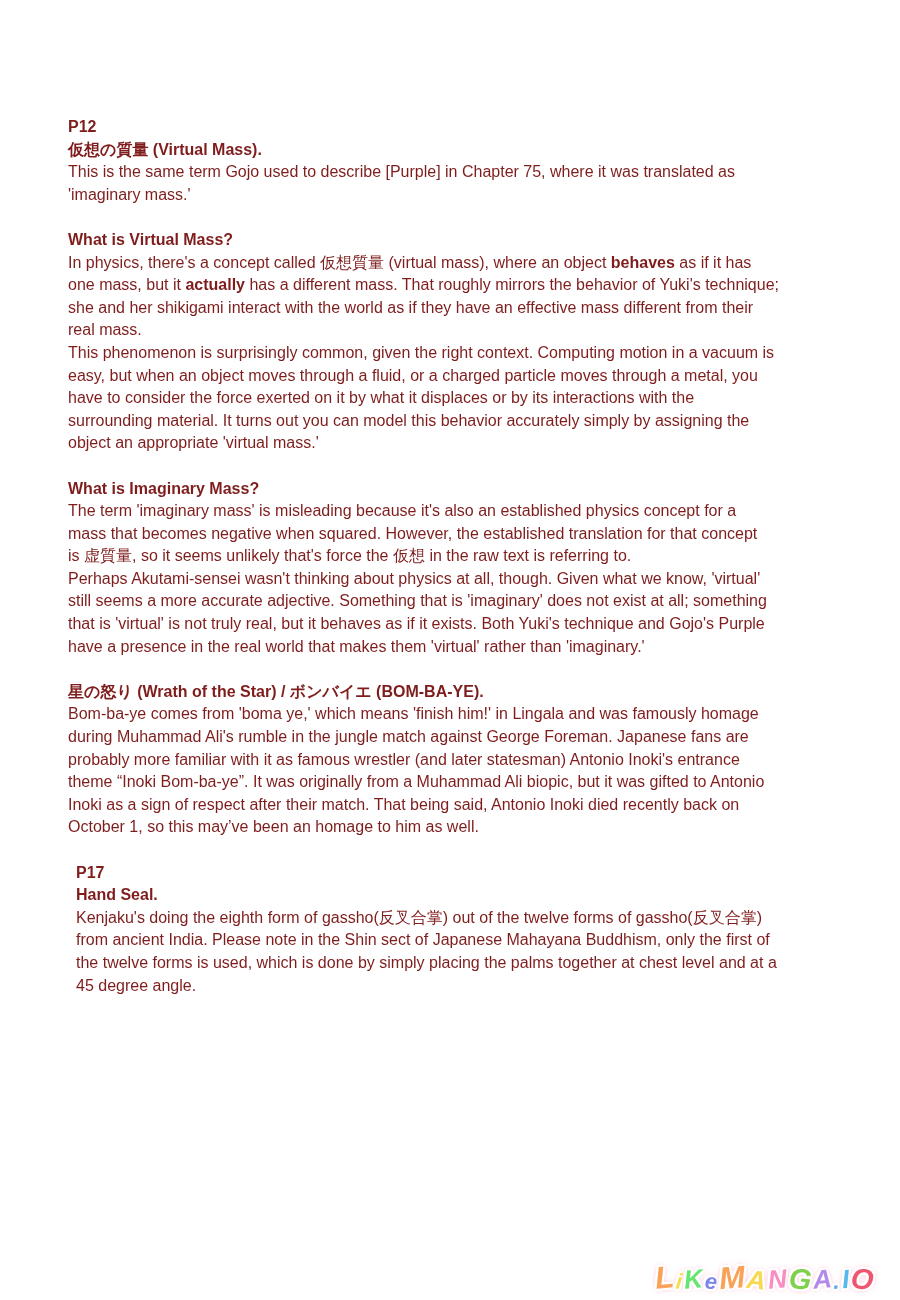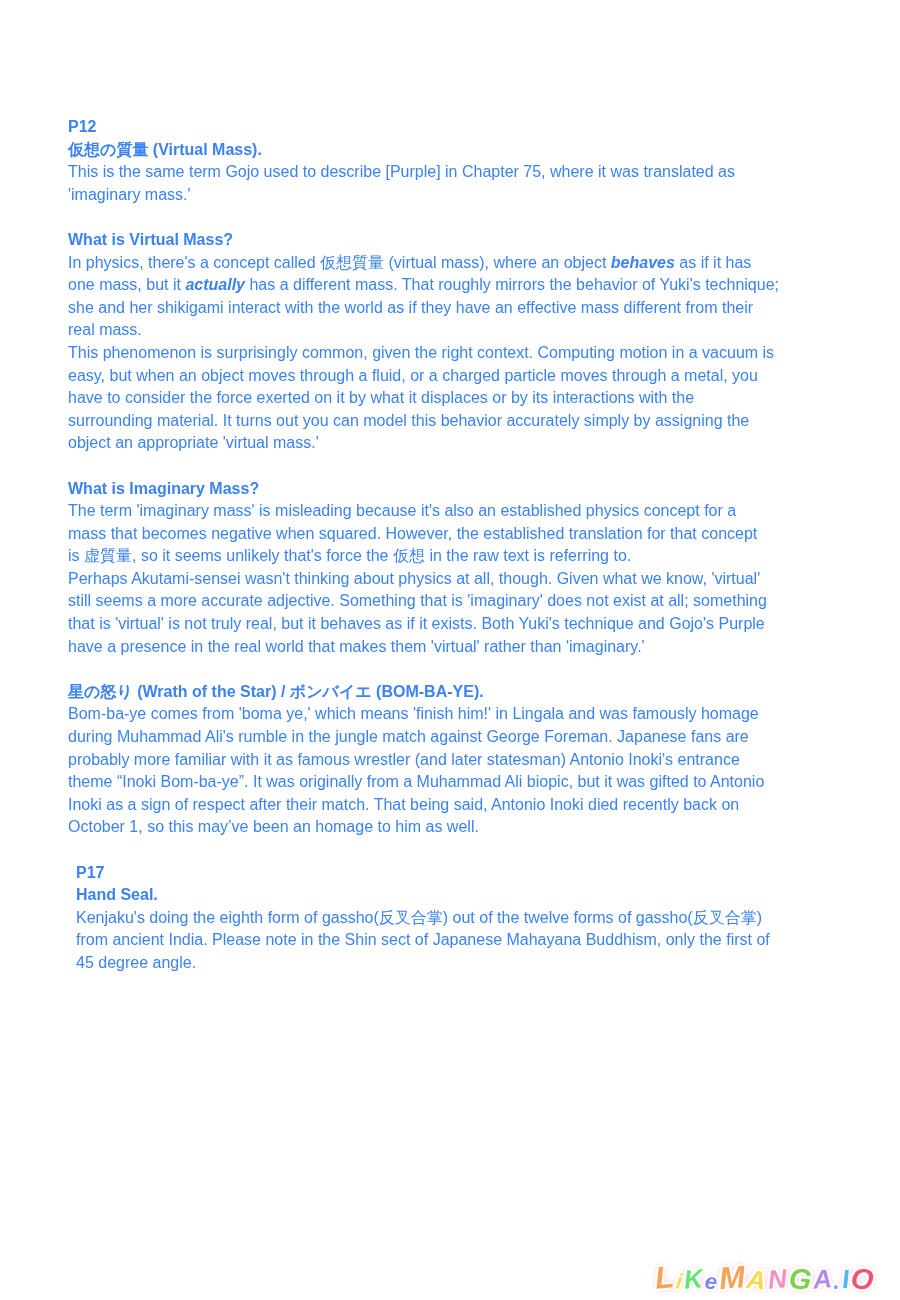--- a/index.html
+++ b/index.html
@@ -9,28 +9,28 @@
     margin:0 auto;
     background:#ffffff;
     overflow:hidden;
     font-family:"Liberation Sans", sans-serif;
   }
   .content{
     position:absolute;
     left:68px;top:116px;width:800px;
     font-size:16px;
     line-height:22.6px;
-    color:#3b82f6;
+    color:#7f1d1d;
   }
   .block{margin:0 0 22.6px 0;}
   .block:last-child{margin-bottom:0;margin-left:8px;}
   .line{white-space:nowrap;}
   .run{white-space:pre;}
   .run.b{font-weight:bold;}
-  .run.i{font-style:italic;text-align:right;}
+  .run.i{text-align:right;}
 
   .watermark{
     position:absolute;
     right:24px;bottom:4px;
     font-weight:bold;
     font-style:italic;
     font-size:26px;
     letter-spacing:2px;
     white-space:nowrap;
     user-select:none;
@@ -95,17 +95,18 @@
         <div class="line"><span class="run">probably more familiar with it as famous wrestler (and later statesman) Antonio Inoki's entrance</span></div>
         <div class="line"><span class="run">theme “Inoki Bom-ba-ye”. It was originally from a Muhammad Ali biopic, but it was gifted to Antonio</span></div>
         <div class="line"><span class="run">Inoki as a sign of respect after their match. That being said, Antonio Inoki died recently back on</span></div>
         <div class="line"><span class="run">October 1, so this may’ve been an homage to him as well.</span></div>
       </div>
       <div class="block">
         <div class="line"><span class="run b">P17</span></div>
         <div class="line"><span class="run b">Hand Seal.</span></div>
         <div class="line"><span class="run">Kenjaku's doing the eighth form of gassho(反叉合掌) out of the twelve forms of gassho(反叉合掌)</span></div>
         <div class="line"><span class="run">from ancient India. Please note in the Shin sect of Japanese Mahayana Buddhism, only the first of</span></div>
+        <div class="line"><span class="run">the twelve forms is used, which is done by simply placing the palms together at chest level and at a</span></div>
         <div class="line"><span class="run">45 degree angle.</span></div>
       </div>
     </div>
   <div class="watermark"><span class="wm-letter" style="color: rgb(248, 162, 88);">L</span><span class="wm-letter" style="color: rgb(243, 224, 78);">i</span><span class="wm-letter" style="color: rgb(102, 229, 115);">K</span><span class="wm-letter" style="color: rgb(123, 134, 238);">e</span><span class="wm-letter" style="color: rgb(248, 162, 88);">M</span><span class="wm-letter" style="color: rgb(246, 217, 79);">A</span><span class="wm-letter" style="color: rgb(249, 140, 192);">N</span><span class="wm-letter" style="color: rgb(126, 208, 77);">G</span><span class="wm-letter" style="color: rgb(180, 138, 232);">A</span><span class="wm-letter" style="color: rgb(95, 168, 240);">.</span><span class="wm-letter" style="color: rgb(83, 185, 236);">I</span><span class="wm-letter" style="color: rgb(240, 85, 112);">O</span></div>
 </div>
 
 </body></html>

